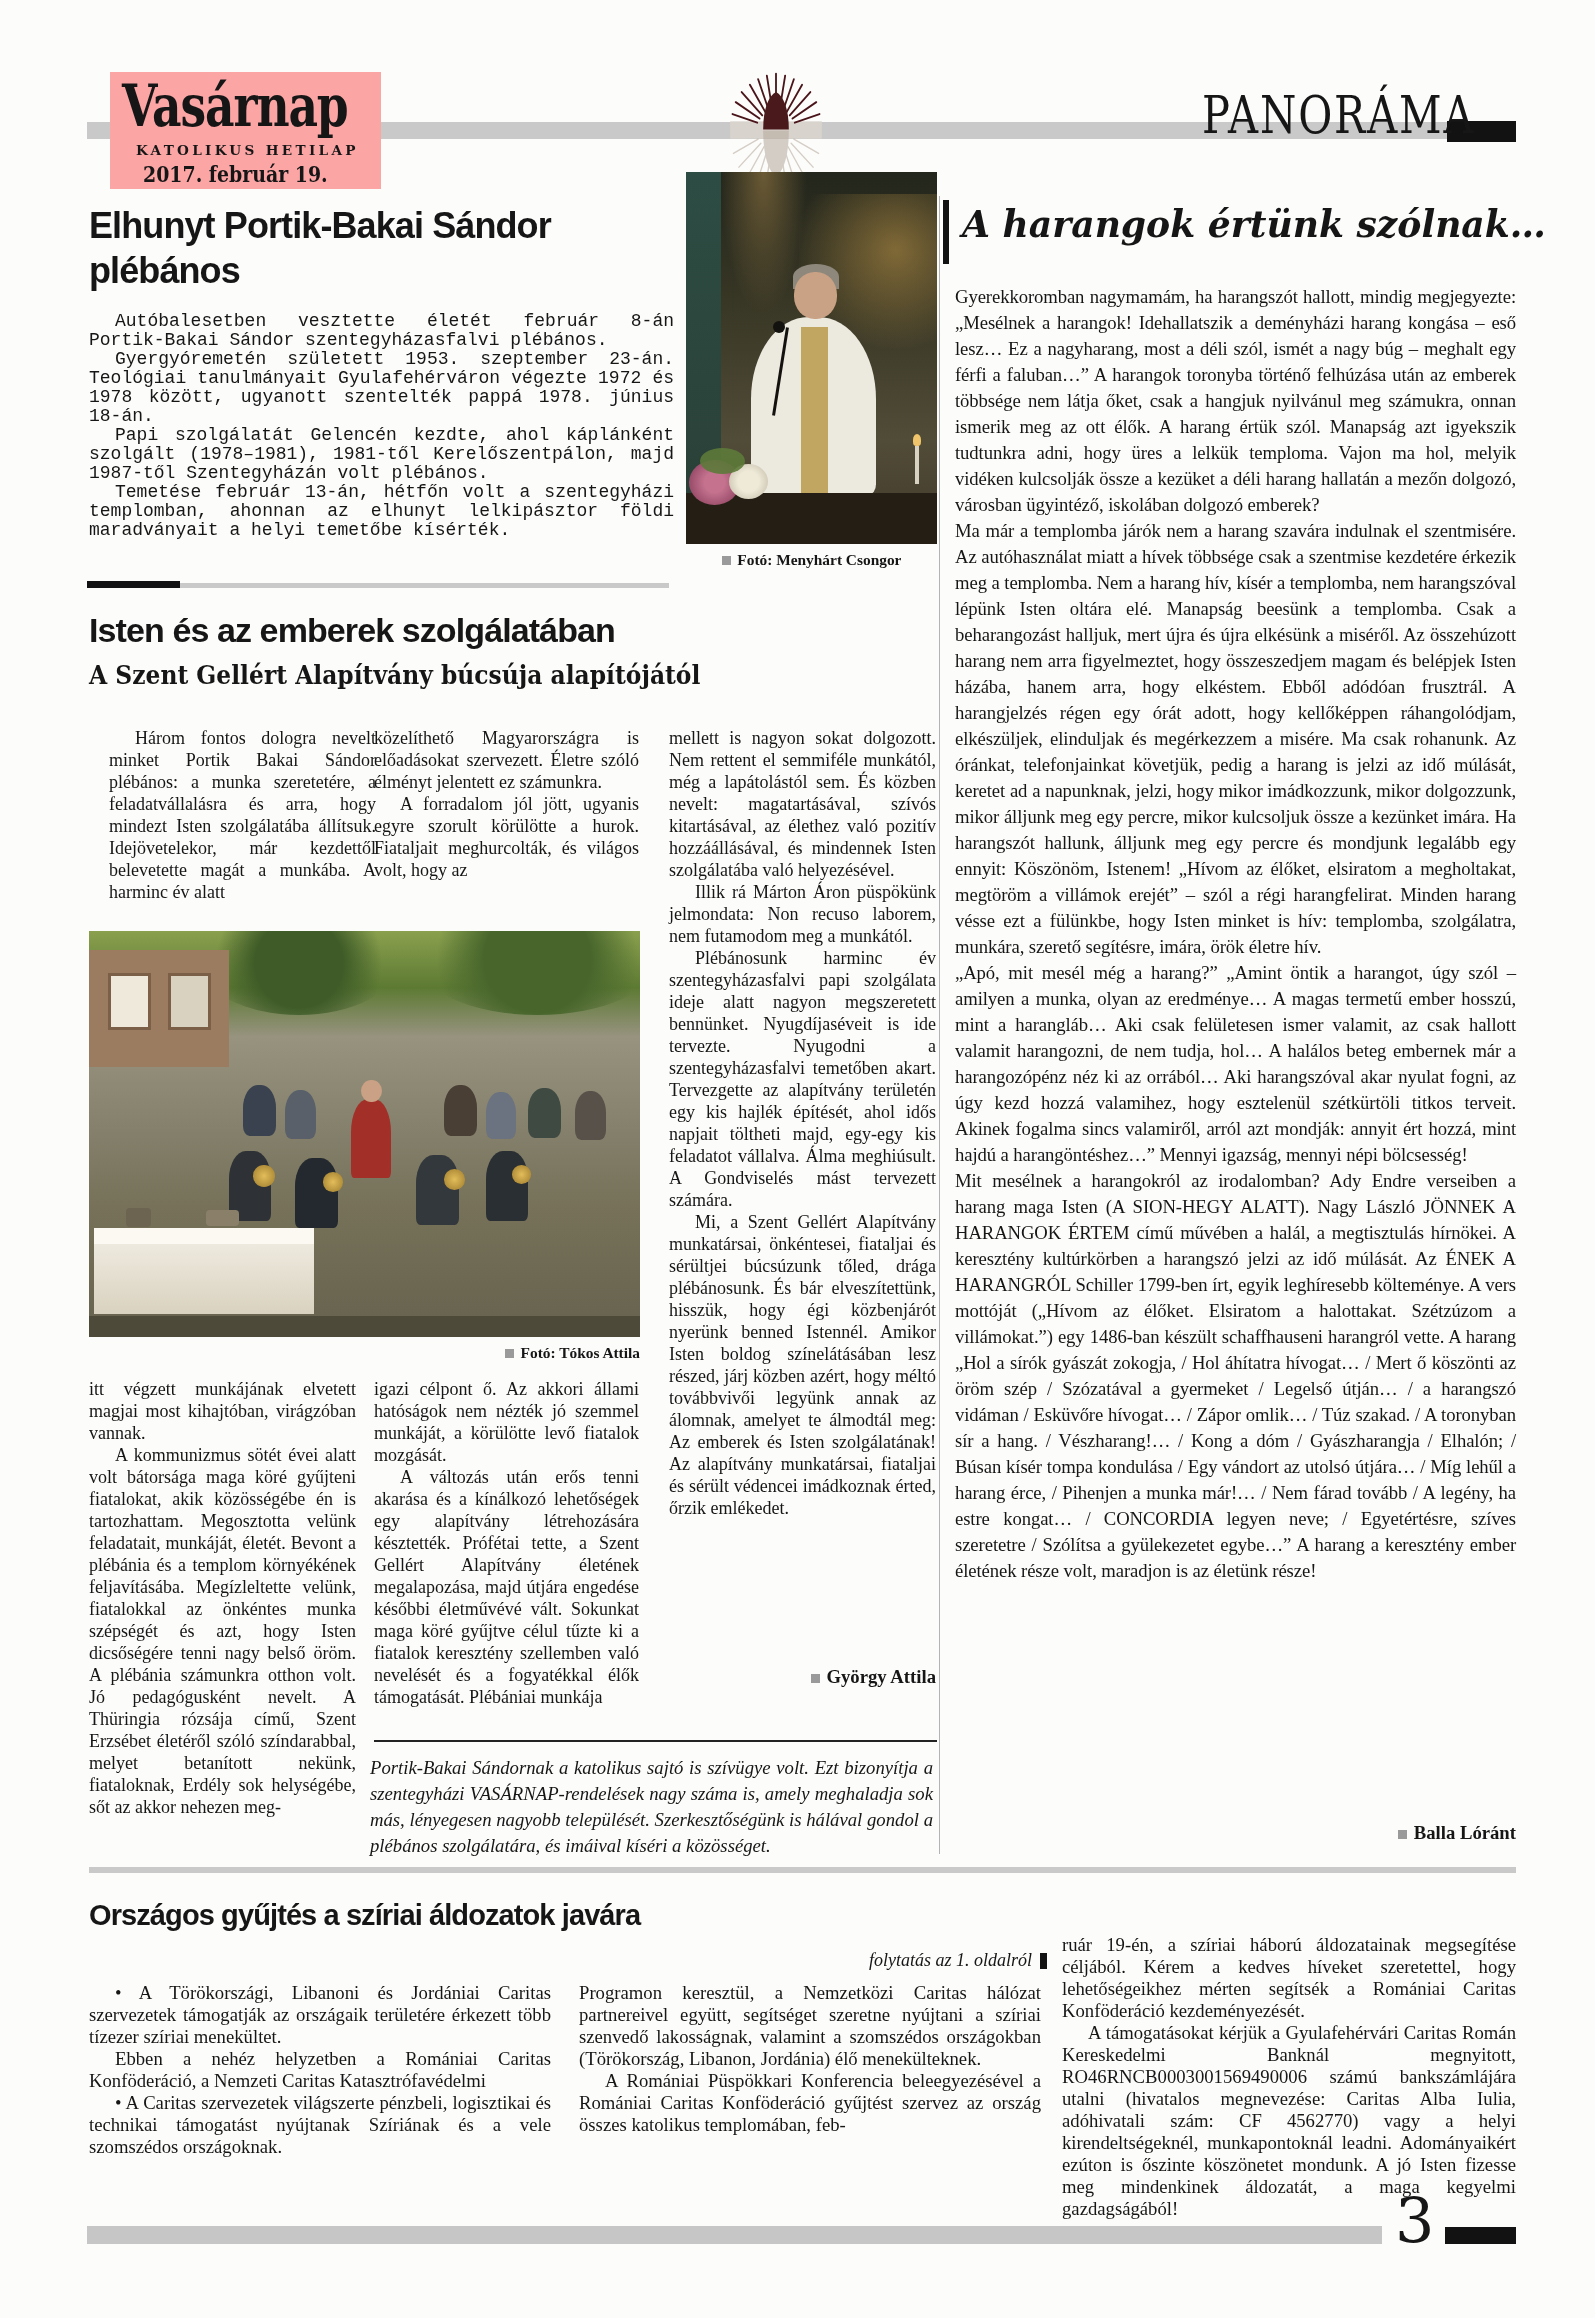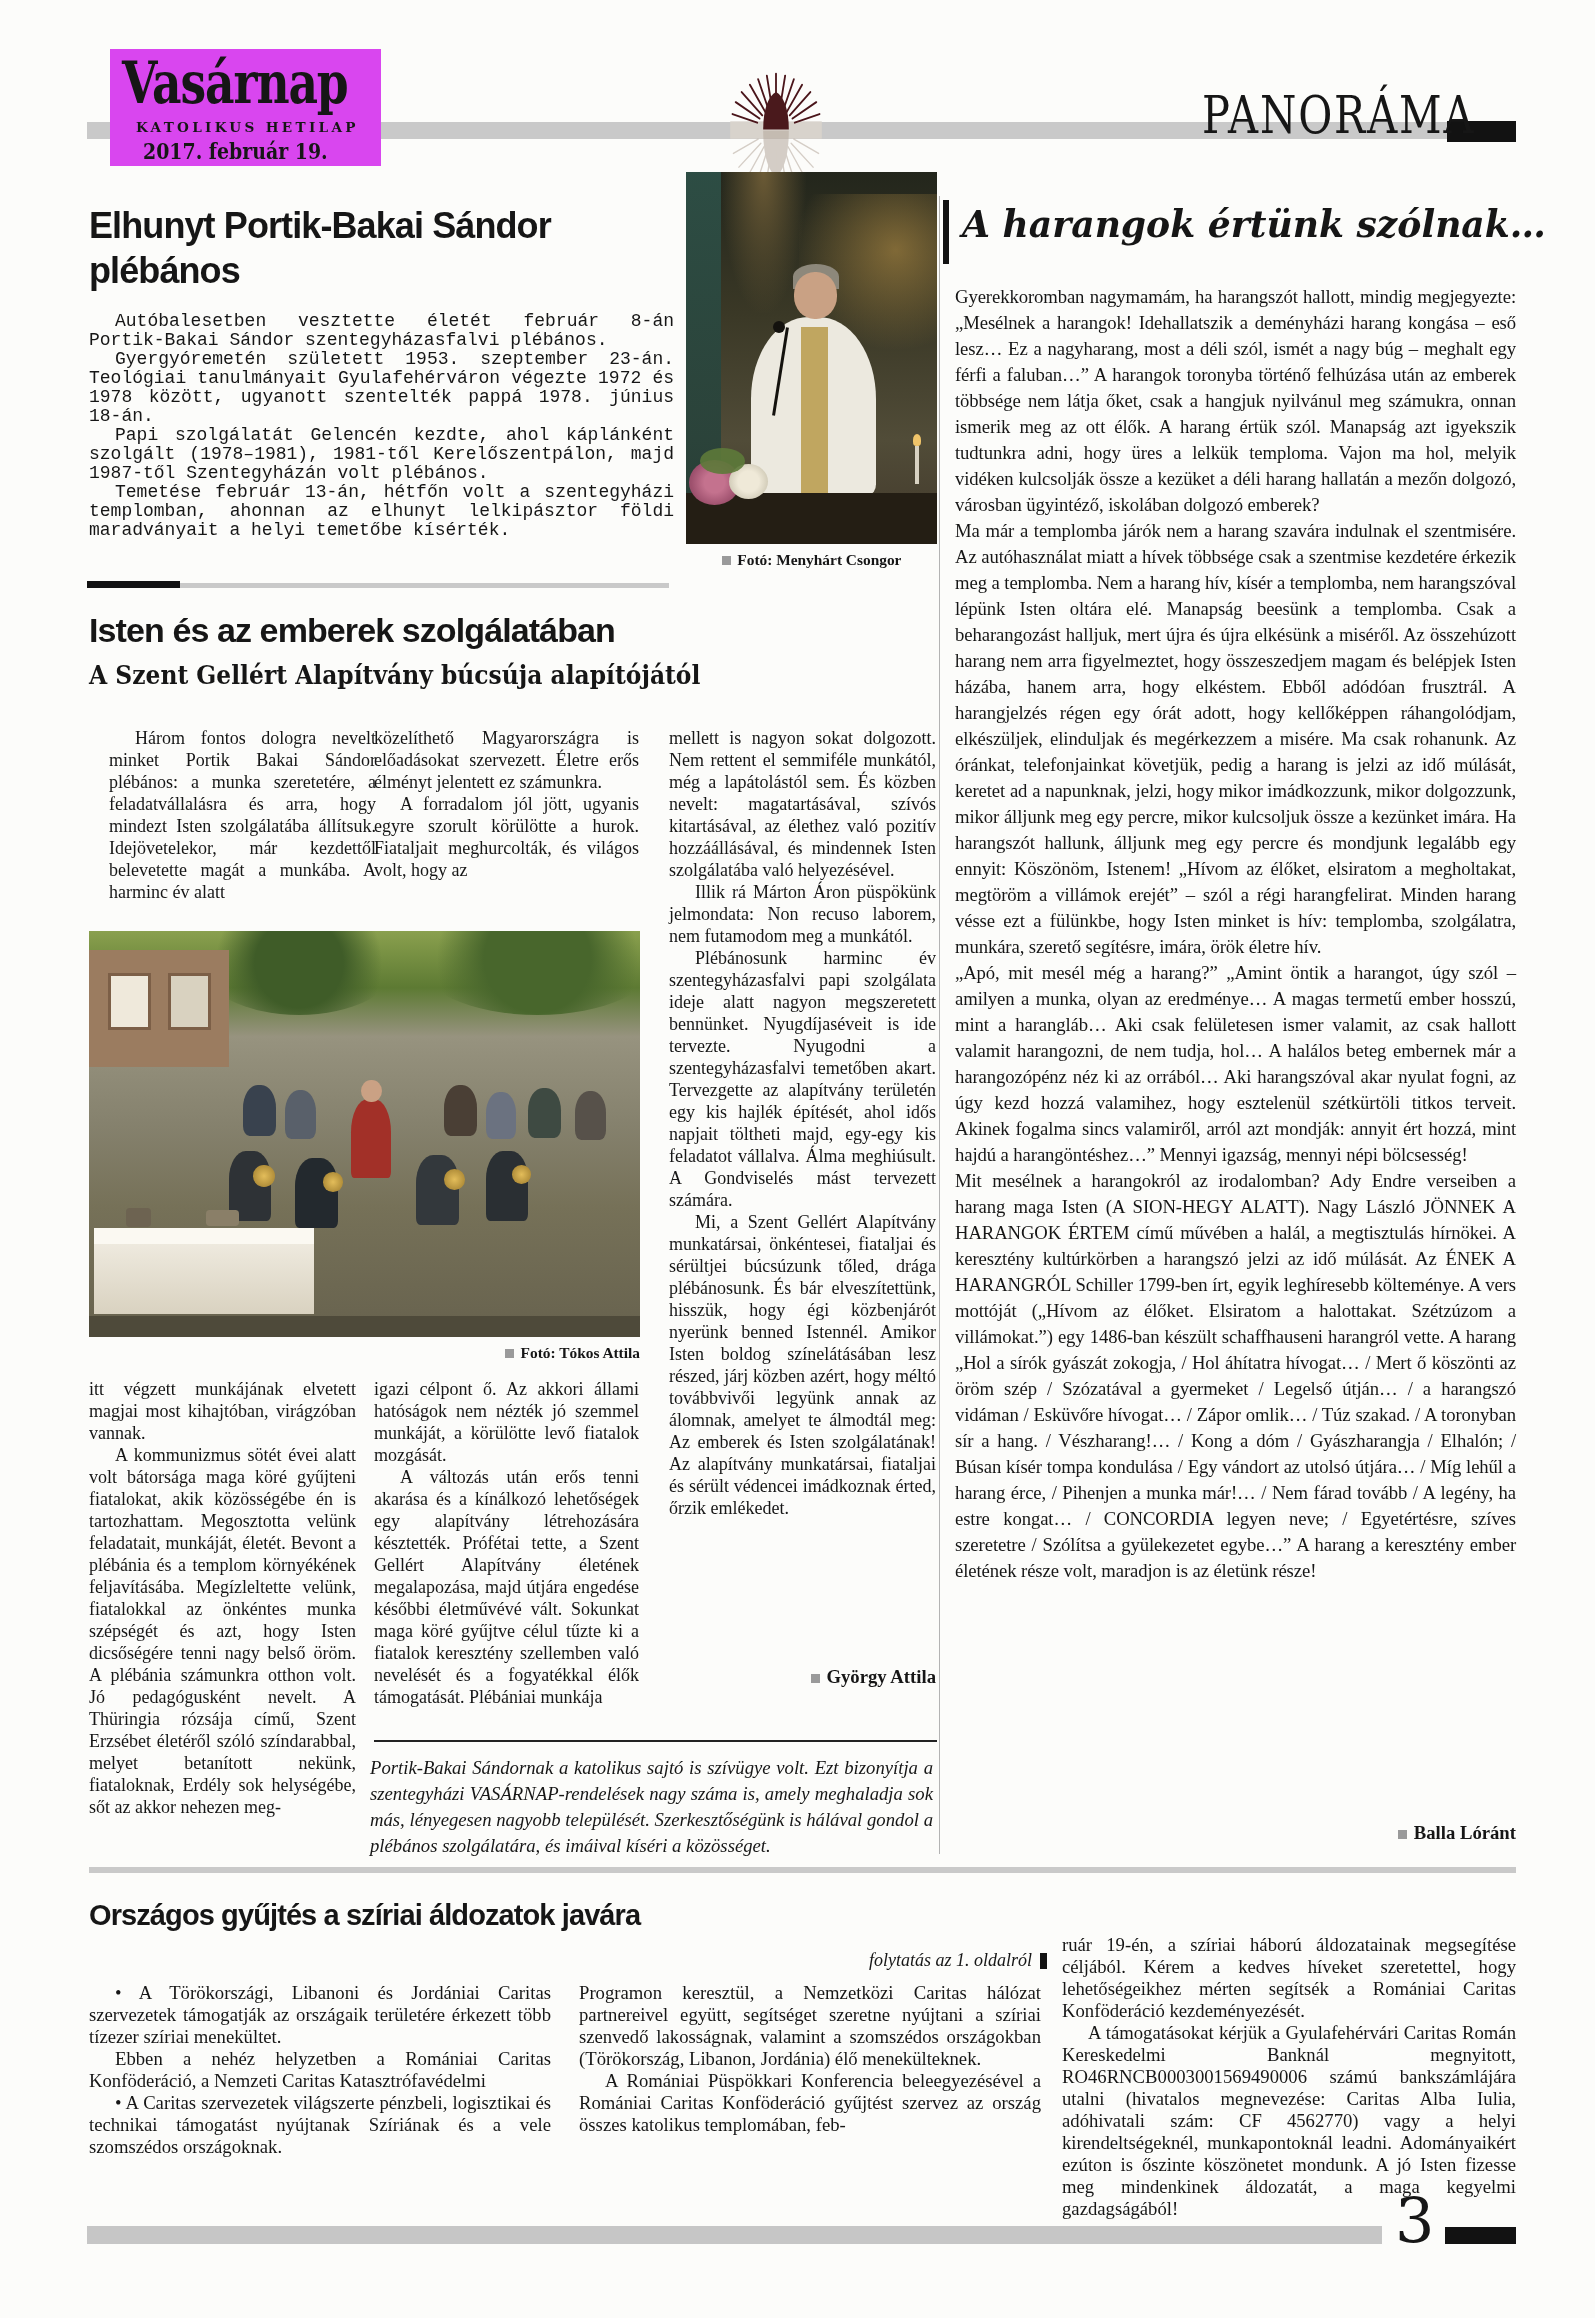--- a/index.html
+++ b/index.html
@@ -2,21 +2,21 @@
 <html style="font-size:7.5px"><head>
 <meta charset="utf-8">
 <style>
   html,body{margin:0;padding:0;background:#e8e8e8;}
   #page{position:relative;width:1595px;height:2319px;background:#fcfcfa;overflow:hidden;
         font-family:"Liberation Serif",serif;color:#161616;}
   .abs{position:absolute;}
   
   .band{background:#c9c9c9;}
   .band-black{background:#121212;}
-  .logo-block{background:#d946ef;}
+  .logo-block{background:#fca5a5;margin-top:23px;}
   .logo{font-family:"DejaVu Serif",serif;font-weight:700;font-size:57px;letter-spacing:-1.4px;
         transform:scaleX(.80);transform-origin:left top;white-space:nowrap;}
   .tagline{font-family:"DejaVu Serif",serif;font-weight:700;font-size:13.6px;letter-spacing:3.3px;white-space:nowrap;}
   .issue-date{font-family:"DejaVu Serif",serif;font-weight:700;font-size:21.5px;transform:scaleX(.88);
         transform-origin:left top;white-space:nowrap;}
   .section-title{font-family:"DejaVu Serif",serif;font-size:52px;letter-spacing:2.3px;
         transform:scaleX(.80);transform-origin:left top;white-space:nowrap;}
   
   .headline{font-family:"Liberation Sans",sans-serif;font-weight:700;letter-spacing:-0.9px;line-height:1.26;}
   .subhead{font-family:"DejaVu Serif",serif;font-weight:700;font-size:26px;transform:scaleX(.90);
@@ -145,21 +145,21 @@
   <div class="abs band-black" style="left:87px;top:581px;width:93px;height:7px;"></div>
   <div class="abs band" style="left:180px;top:583px;width:489px;height:5.1px;"></div>
 
   <div class="abs headline" style="left:89px;top:609px;width:701px;font-size:34px;">Isten és az emberek szolgálatában</div>
   <div class="abs subhead" style="left:89px;top:660px;">A Szent Gellért Alapítvány búcsúja alapítójától</div>
 
   <div class="abs body-col mid-col" style="left:89px;top:727px;width:267px;margin-left:20px;">
     <p class="ind">Három fontos dologra nevelt minket Portik Bakai Sándor plébános: a munka szeretetére, a feladatvállalásra és arra, hogy mindezt Isten szolgálatába állítsuk. Idejövetelekor, már kezdettől belevetette magát a munkába. A harminc év alatt</p>
   </div>
   <div class="abs body-col mid-col" style="left:374px;top:727px;width:265px;">
-    <p>közelíthető Magyarországra is előadásokat szervezett. Életre erős élményt jelentett ez számunkra.</p>
+    <p>közelíthető Magyarországra is előadásokat szervezett. Életre szóló élményt jelentett ez számunkra.</p>
     <p class="ind">A forradalom jól jött, ugyanis egyre szorult körülötte a hurok. Fiataljait meghurcolták, és világos volt, hogy az</p>
   </div>
   <div class="abs body-col mid-col" style="left:669px;top:727px;width:267px;">
     <p>mellett is nagyon sokat dolgozott. Nem rettent el semmiféle munkától, még a lapátolástól sem. És közben nevelt: magatartásával, szívós kitartásával, az élethez való pozitív hozzáállásával, és mindennek Isten szolgálatába való helyezésével.</p>
     <p class="ind">Illik rá Márton Áron püspökünk jelmondata: Non recuso laborem, nem futamodom meg a munkától.</p>
     <p class="ind">Plébánosunk harminc év szentegyházasfalvi papi szolgálata ideje alatt nagyon megszeretett bennünket. Nyugdíjaséveit is ide tervezte. Nyugodni a szentegyházasfalvi temetőben akart. Tervezgette az alapítvány területén egy kis hajlék építését, ahol idős napjait töltheti majd, egy-egy kis feladatot vállalva. Álma meghiúsult. A Gondviselés mást tervezett számára.</p>
     <p class="ind">Mi, a Szent Gellért Alapítvány munkatársai, önkéntesei, fiataljai és sérültjei búcsúzunk tőled, drága plébánosunk. És bár elveszítettünk, hisszük, hogy égi közbenjárót nyerünk benned Istennél. Amikor Isten boldog színelátásában lesz részed, járj közben azért, hogy méltó továbbvivői legyünk annak az álomnak, amelyet te álmodtál meg: Az emberek és Isten szolgálatának! Az alapítvány munkatársai, fiataljai és sérült védencei imádkoznak érted, őrzik emlékedet.</p>
   </div>
   <div class="abs signature" style="left:669px;top:1666px;width:267px;">
     <span class="marker"></span><span>György Attila</span>

